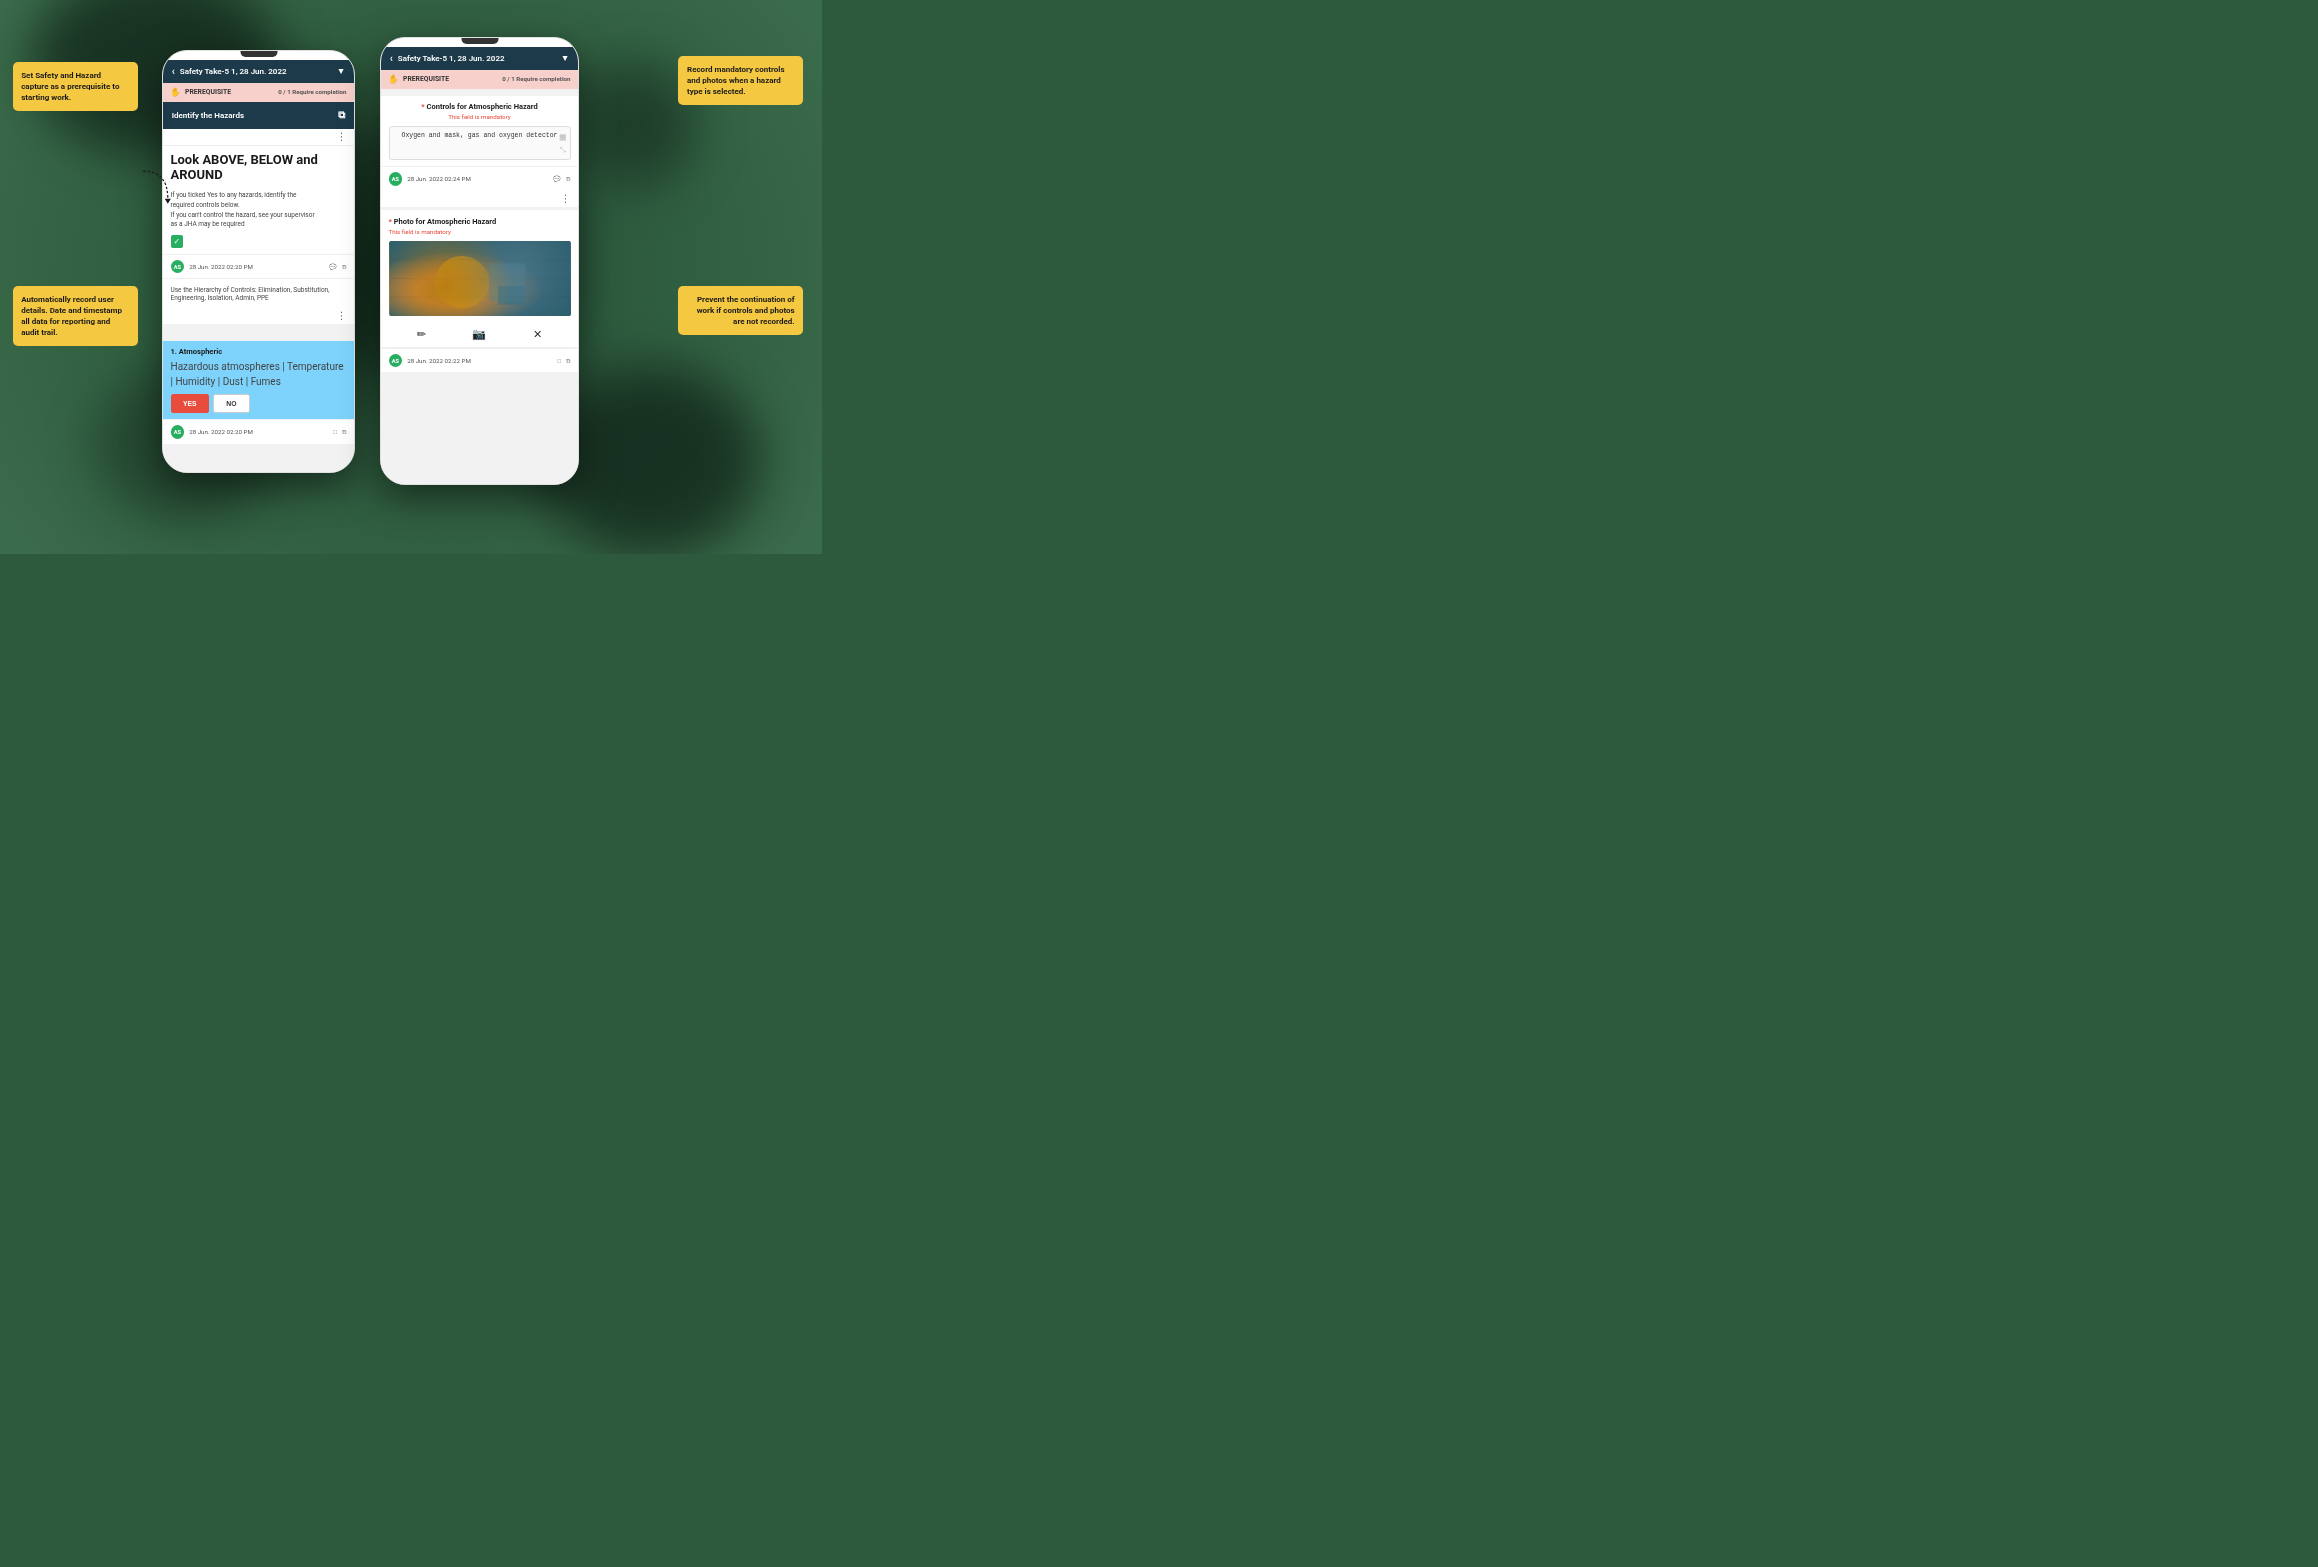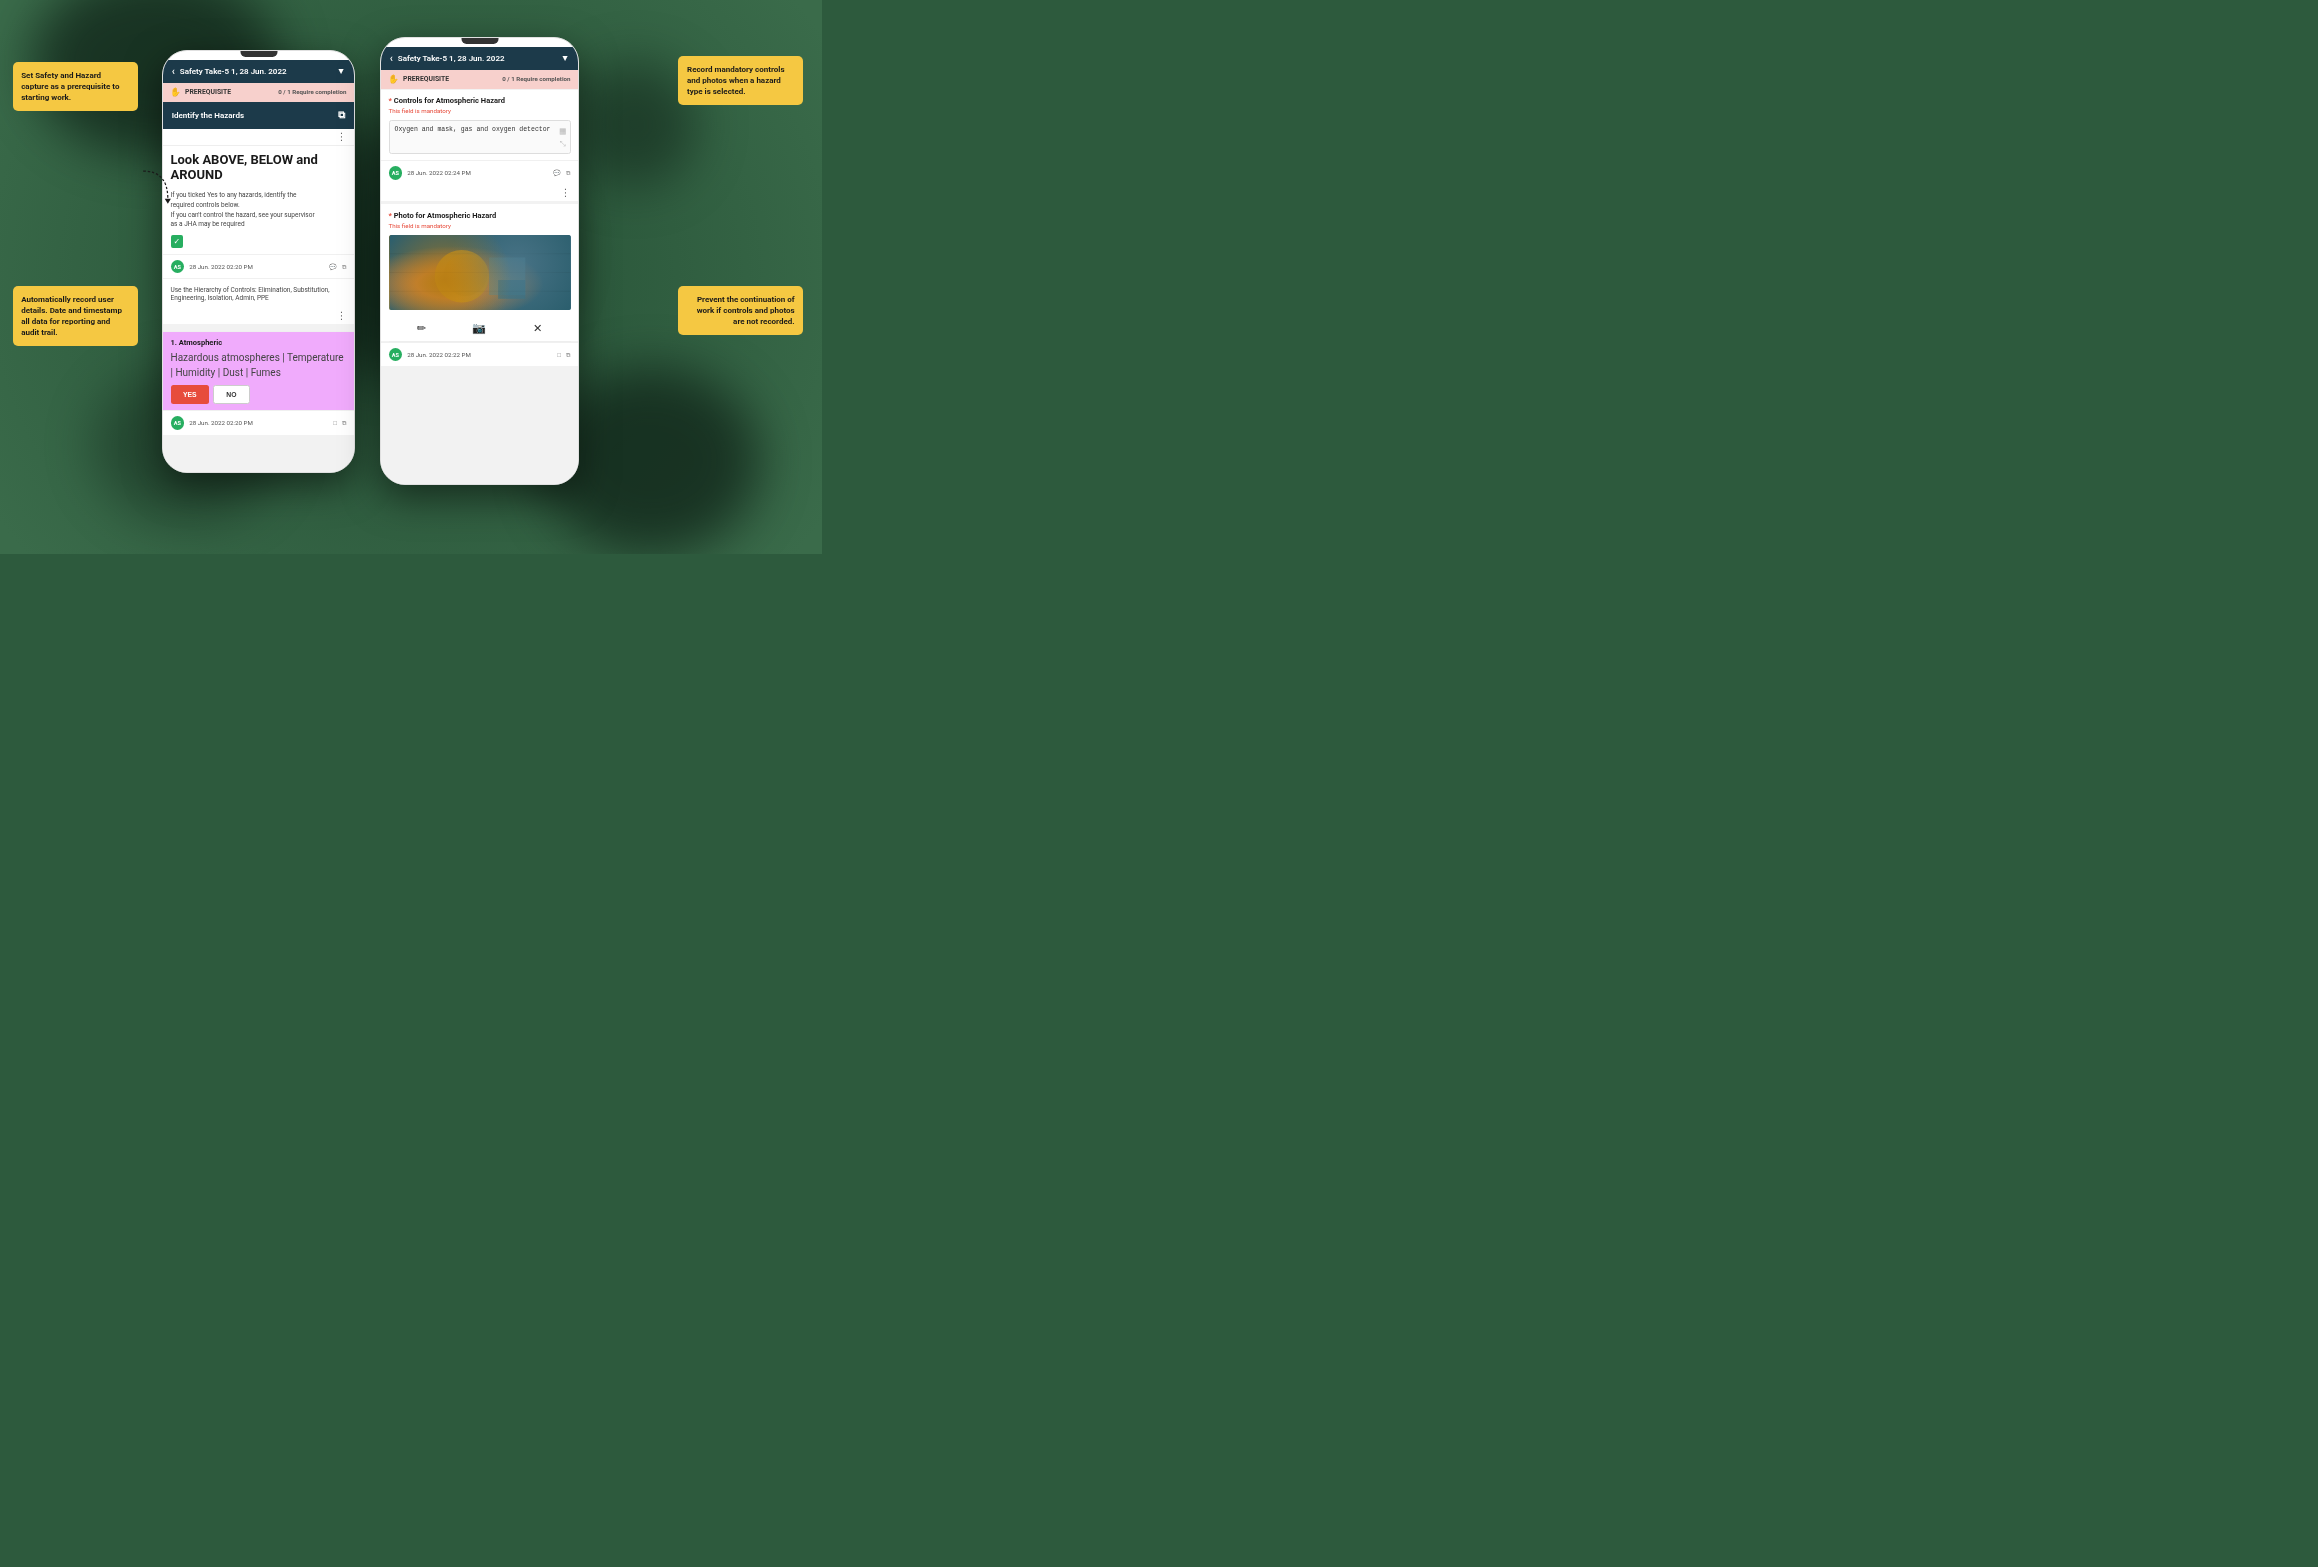--- a/index.html
+++ b/index.html
@@ -218,22 +218,22 @@
 
     .hierarchy-text {
       background: white;
       padding: 6.2px 7.5px;
       font-size: 6.5px;
       color: #444;
       border-top: 0.6px solid #f0f0f0;
     }
 
     .atmospheric-section {
-      background: #f0abfc;
-      margin-top: 7px;
+      background: #7dd3fc;
+      margin-top: 16px;
       padding: 6.2px 7.5px;
       border-top: 0.6px solid #f0f0f0;
     }
     .atmospheric-section h3 {
       font-size: 7.5px;
       font-weight: 700;
       color: #1a1a1a;
       margin-bottom: 3.1px;
     }
     .atmospheric-section p {
@@ -265,21 +265,22 @@
       font-size: 6.8px;
       font-weight: 700;
       border-radius: 2.5px;
       cursor: pointer;
     }
 
     
     .controls-section {
       background: white;
       padding: 6.2px 7.5px;
-      margin-top: 1px;
+      margin-top: 7px;
+      text-align: center;
     }
     .controls-section h3 {
       font-size: 7.5px;
       font-weight: 700;
       color: #1a1a1a;
       margin-bottom: 1.9px;
     }
     .controls-section h3::before {
       content: '* ';
       color: #e74c3c;

